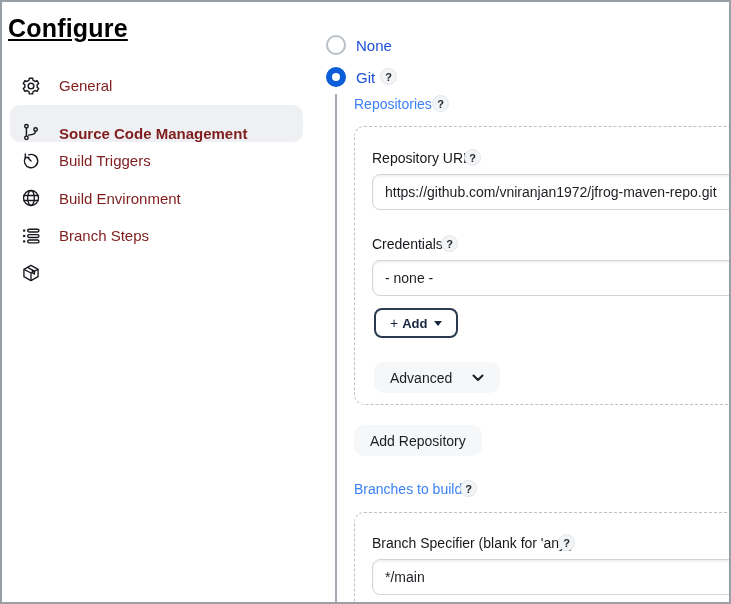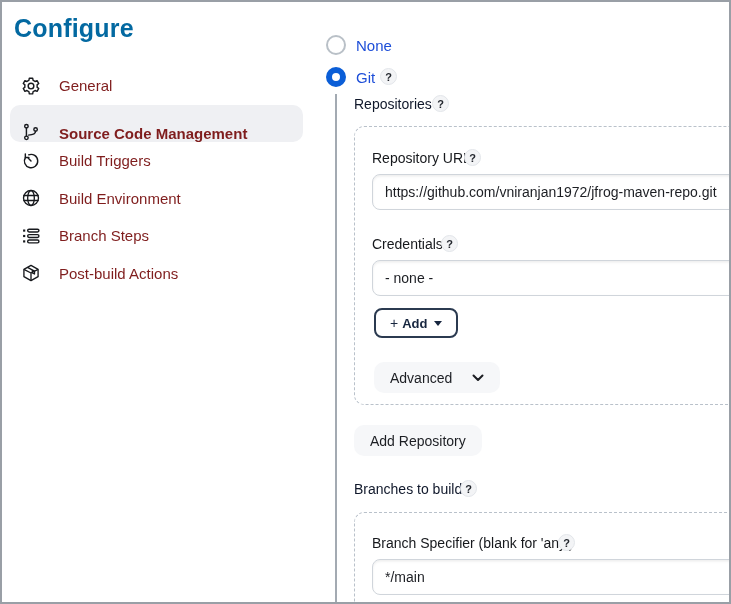--- a/index.html
+++ b/index.html
@@ -6,22 +6,22 @@
   html,body { background:#fff; }
   body { font-family:"Liberation Sans", sans-serif; color:#1c1e23; }
 
   .frame {
     position:relative; width:731px; height:604px;
     border:2px solid #999fa6; background:#fff; overflow:hidden;
   }
 
   
   .page-title {
-    position:absolute; left:12px; top:12px;
-    font-size:25px; font-weight:700; color:#0369a1; letter-spacing:.2px;
+    position:absolute; left:6px; top:12px;
+    font-size:25px; font-weight:700; color:#000000; letter-spacing:.2px;text-decoration:underline;
   }
   .nav { position:absolute; left:8px; top:65px; width:293px; }
   .nav-item {
     display:flex; align-items:center; height:37.5px;
     padding-left:11px; gap:18px; border-radius:10px;
     font-size:15px; color:#7f1d1d; cursor:pointer;
   }
   .nav-item.sel { background:#eff0f3; font-weight:700;align-items:flex-end; }
   .nav-icon { width:20px; height:20px; flex:0 0 20px; color:#17191d; }
   .nav-icon svg { width:20px; height:20px; display:block; }
@@ -34,21 +34,21 @@
   .radio--on  { border:6px solid #0b5ed7; }
   .radio-label { position:absolute; font-size:15px; color:#1d4ed8; }
 
   .help-badge {
     position:absolute; width:17px; height:17px; border-radius:50%;
     background:#f3f4f6; border:1px solid #e3e6ea; color:#23272e;
     font-size:11px; font-weight:700; display:flex; align-items:center; justify-content:center;
     cursor:pointer;
   }
 
-  .section-label { position:absolute; font-size:14px; color:#0f172a; }
+  .section-label { position:absolute; font-size:14px; color:#3b82f6; }
 
   .dashed-box {
     position:absolute; left:352px; right:-12px;
     border:1px dashed #b9c1ca; border-right:none;
     border-radius:10px 0 0 10px; background:#fff;
   }
   .dashed-box.repos { top:124px; height:279px; }
   .dashed-box.branches { top:510px; height:200px; }
 
   .field-label { position:absolute; font-size:14px; color:#16181c; }
@@ -161,21 +161,20 @@
     </div>
 
     <div class="nav-item">
       <span class="nav-icon">
         <svg viewBox="0 0 24 24" fill="none" stroke="currentColor" stroke-width="1.6" stroke-linejoin="round">
           <path d="M12 2.8 20.5 7.6v8.8L12 21.2 3.5 16.4V7.6L12 2.8z"></path>
           <path d="M12 12 20.5 7.6M12 12 3.5 7.6M12 12v9.2"></path>
           <path d="M7.8 5.2l8.4 4.6v3.4l-2.6-1.4V8.6"></path>
         </svg>
       </span>
-      <span>Post-build Actions</span>
     </div>
   </nav>
 
   <div class="radio radio--off" style="left:324px; top:33px;"></div>
   <span class="radio-label" style="left:354px; top:35px;">None</span>
 
   <div class="radio radio--on" style="left:324px; top:65px;"></div>
   <span class="radio-label" style="left:354px; top:67px;">Git</span>
   <span class="help-badge" style="left:378px; top:66px;">?</span>
 

